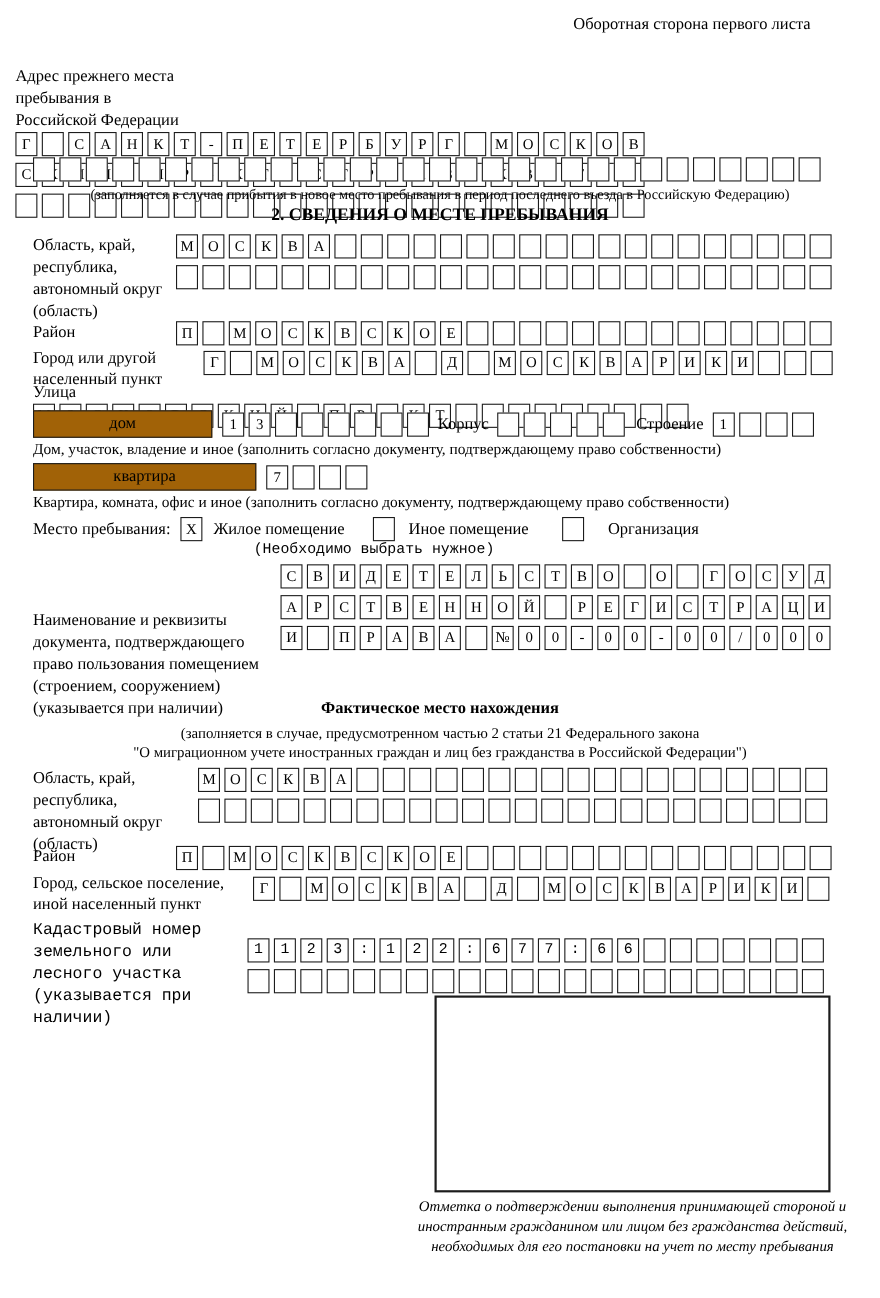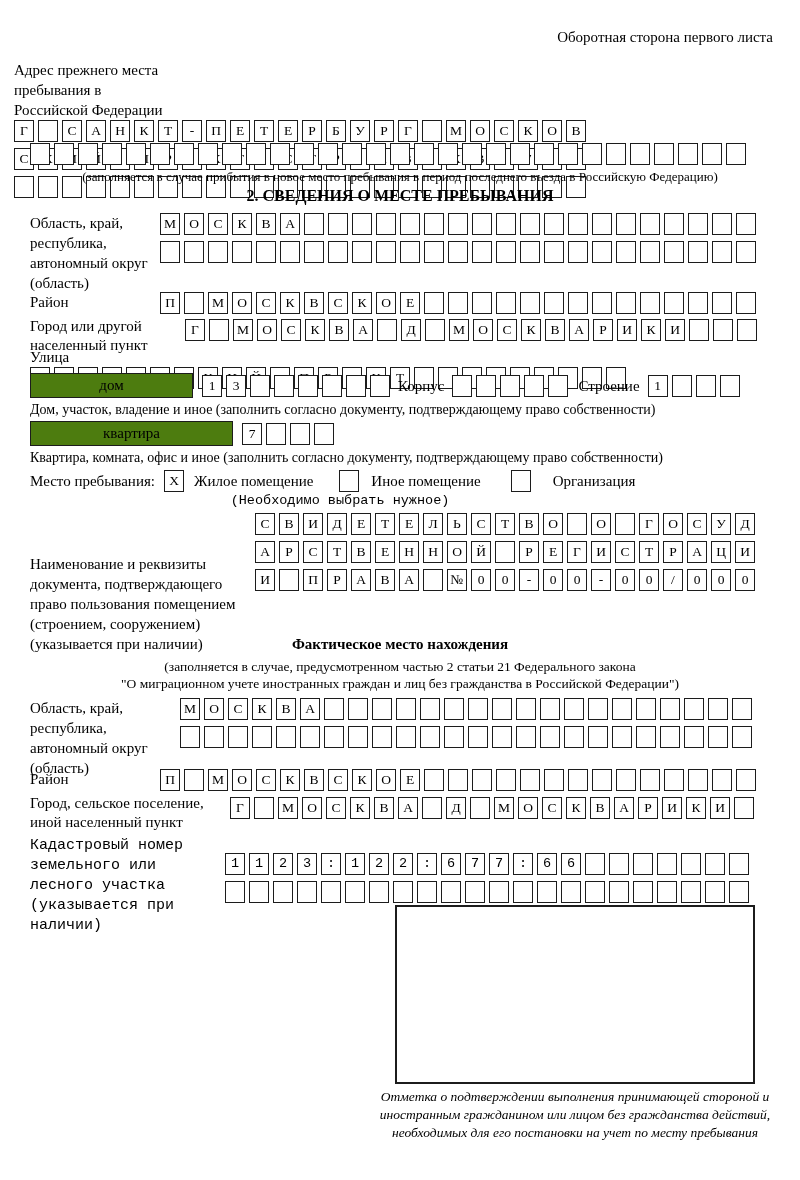--- a/index.html
+++ b/index.html
@@ -7,34 +7,34 @@
   .page{position:relative;width:800px;height:1180px;overflow:hidden;background:#fff;}
   .abs{position:absolute;}
   .row{display:flex;align-items:flex-start;}
   .lbl{font-size:15px;line-height:20px;flex:none;}
   .boxcol{display:flex;flex-direction:column;}
   .boxrow{display:flex;margin-bottom:6px;height:22px;}
   .box{flex:none;box-sizing:border-box;width:20px;height:22px;margin-right:4px;
        border:1.7px solid #1c1c1c;display:flex;align-items:center;justify-content:center;
        font-size:13.5px;line-height:1;background:#fff;}
   .wbox{flex:none;box-sizing:border-box;border:1.7px solid #1c1c1c;height:25px;
-        display:flex;align-items:center;justify-content:center;font-size:15px;background:#4d7c0f;}
+        display:flex;align-items:center;justify-content:center;font-size:15px;background:#a16207;}
   .cap{font-size:14px;line-height:17px;}
   .note{font-size:13px;line-height:16px;text-align:center;}
   .title{font-weight:bold;text-align:center;font-size:16px;}
   .subtitle{font-weight:bold;text-align:center;font-size:15px;}
   .inlinelbl{font-size:15px;line-height:22px;}
   .stamp{box-sizing:border-box;border:2px solid #1c1c1c;background:#fff;}
 </style>
 </head>
 <body>
 
 <div class="page">
 
-  <div class="abs" style="top:29px;left:0;width:737px;text-align:right;font-size:15px;padding-left:36px;">Оборотная сторона первого листа</div>
+  <div class="abs" style="top:14px;left:0;width:737px;text-align:right;font-size:15px;">Оборотная сторона первого листа</div>
 
   <div class="abs row" style="top:60px;left:14px;flex-direction:column;">
     <div class="lbl" style="width:150px;">Адрес прежнего места пребывания в Российской Федерации</div>
     <div class="boxcol">
       <div class="boxrow">
           <span class="box">Г</span>
           <span class="box"></span>
           <span class="box">С</span>
           <span class="box">А</span>
           <span class="box">Н</span>

